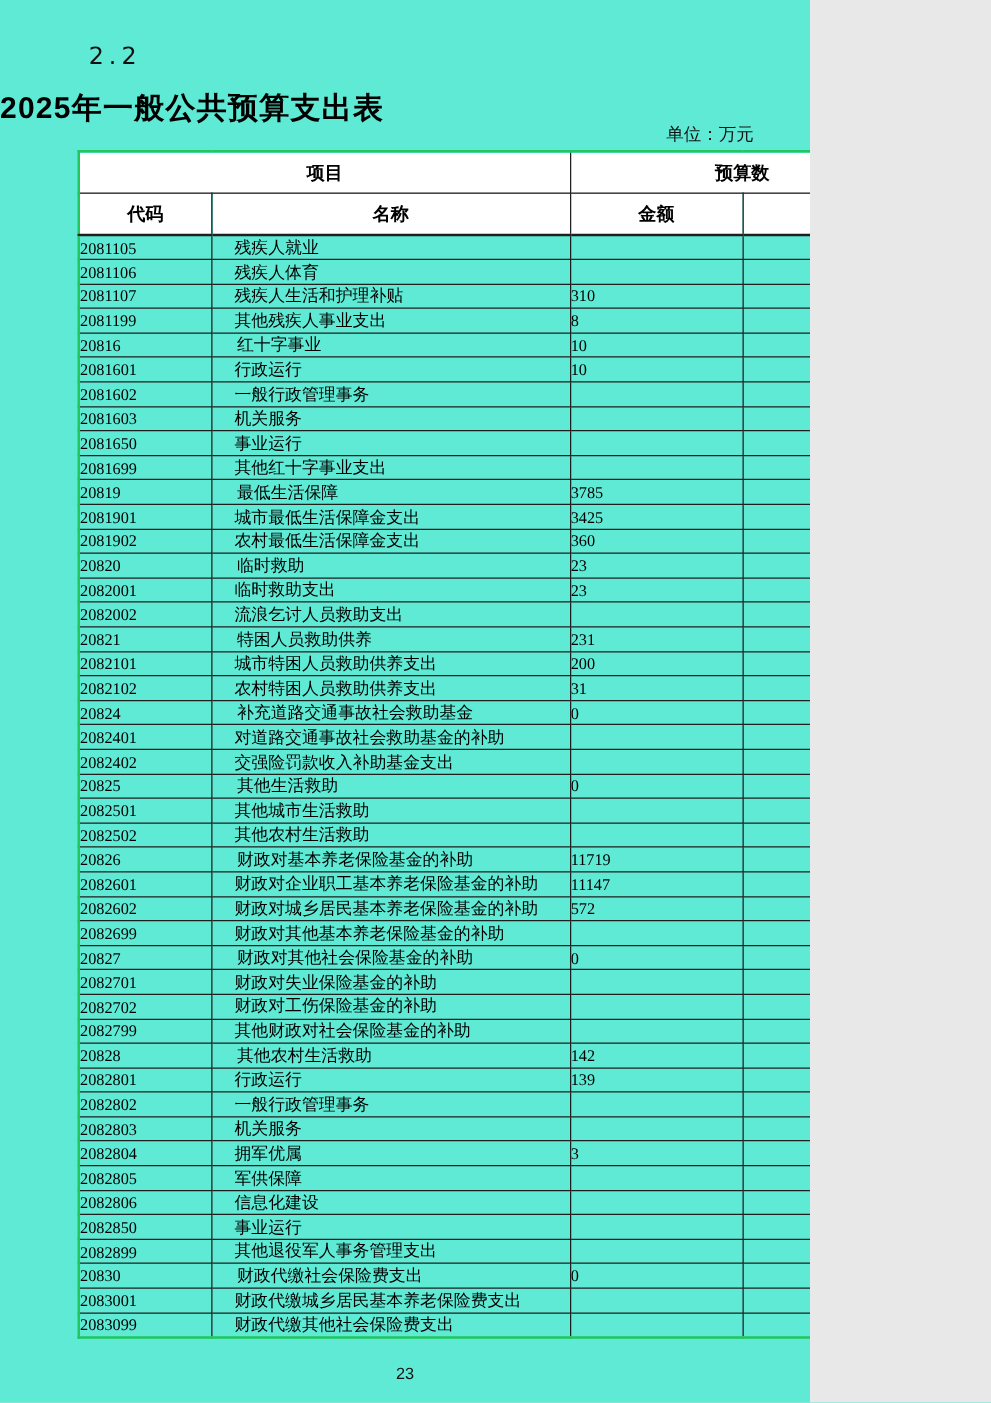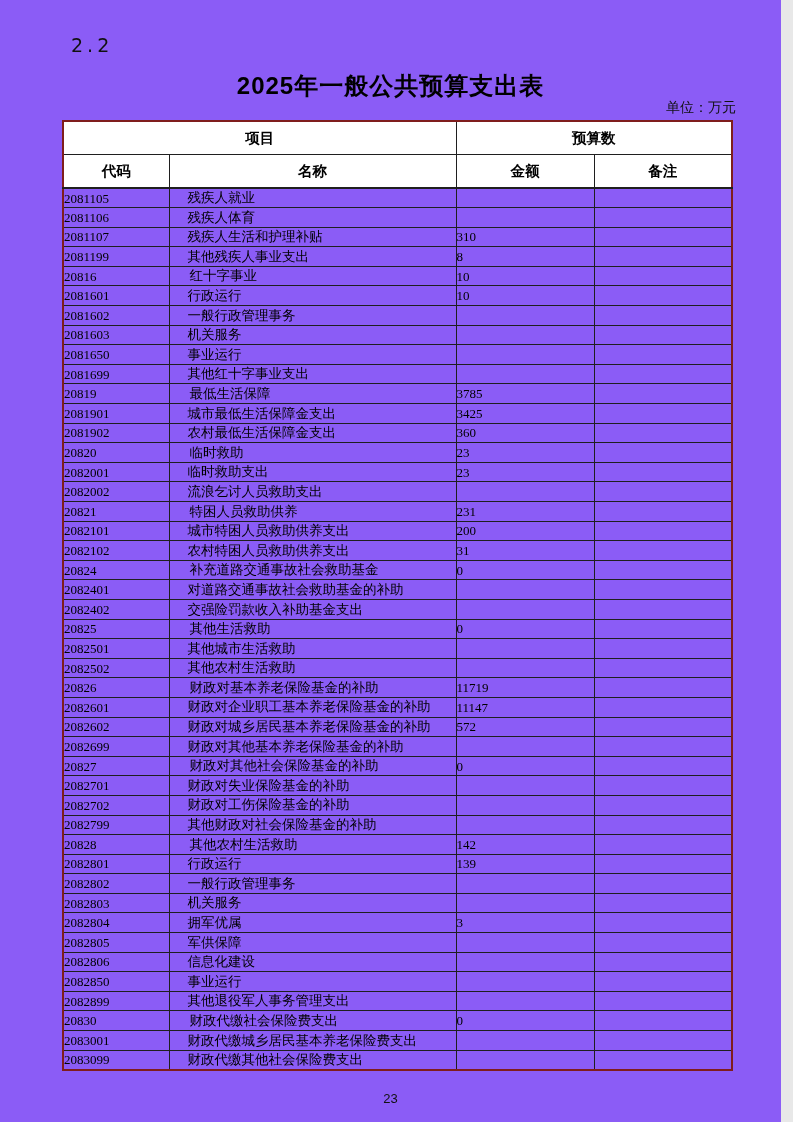--- a/index.html
+++ b/index.html
@@ -4,37 +4,36 @@
 <style>
   html, body { margin: 0; padding: 0; }
   body {
     width: 793px; height: 1122px;
     background: #e8e8e8;
     font-family: "Liberation Serif", "DejaVu Serif", serif;
     color: #000;
   }
   .page {
     position: relative;
-    width: 781px; height: 1122px;
-    background: #8b5cf6;
+    width: 648px; height: 1122px;
+    background: #5eead4;
     overflow: hidden;
   }
   .section-num {
     position: absolute;
     left: 71px; top: 34px;
     font-family: "DejaVu Sans", "Liberation Sans", sans-serif;
     font-size: 19px;
     letter-spacing: 4px;
     color: #111;
   }
   .doc-title {
     position: absolute;
     left: 0; top: 70px;
     width: 100%;
-    text-align: center;
     font-family: "Liberation Sans", "DejaVu Sans", sans-serif;
     font-weight: bold;
     font-size: 24px;
     letter-spacing: 1px;
     color: #000;
   }
   .unit-label {
     position: absolute;
     top: 99px; right: 45px;
     font-size: 14px;
@@ -50,21 +49,21 @@
   table.budget col.c-code   { width: 106px; }
   table.budget col.c-name   { width: 287px; }
   table.budget col.c-amount { width: 138px; }
   table.budget col.c-note   { width: 138px; }
   table.budget th, table.budget td {
     border: 1px solid #1f1f1f;
     padding: 0;
     overflow: hidden;
     white-space: nowrap;
   }
-  table.budget { border: 2px solid #7f1d1d; }
+  table.budget { border: 2px solid #22c55e; }
   thead th {
     font-size: 14.5px;
     font-weight: bold;
     text-align: center;
     color: #000;
     background: #fff;
   }
   thead tr.group-row th { height: 32px; }
   thead tr.cols-row  th { height: 32px; border-bottom-width: 2px; }
   tbody tr { height: 19.6px; }

